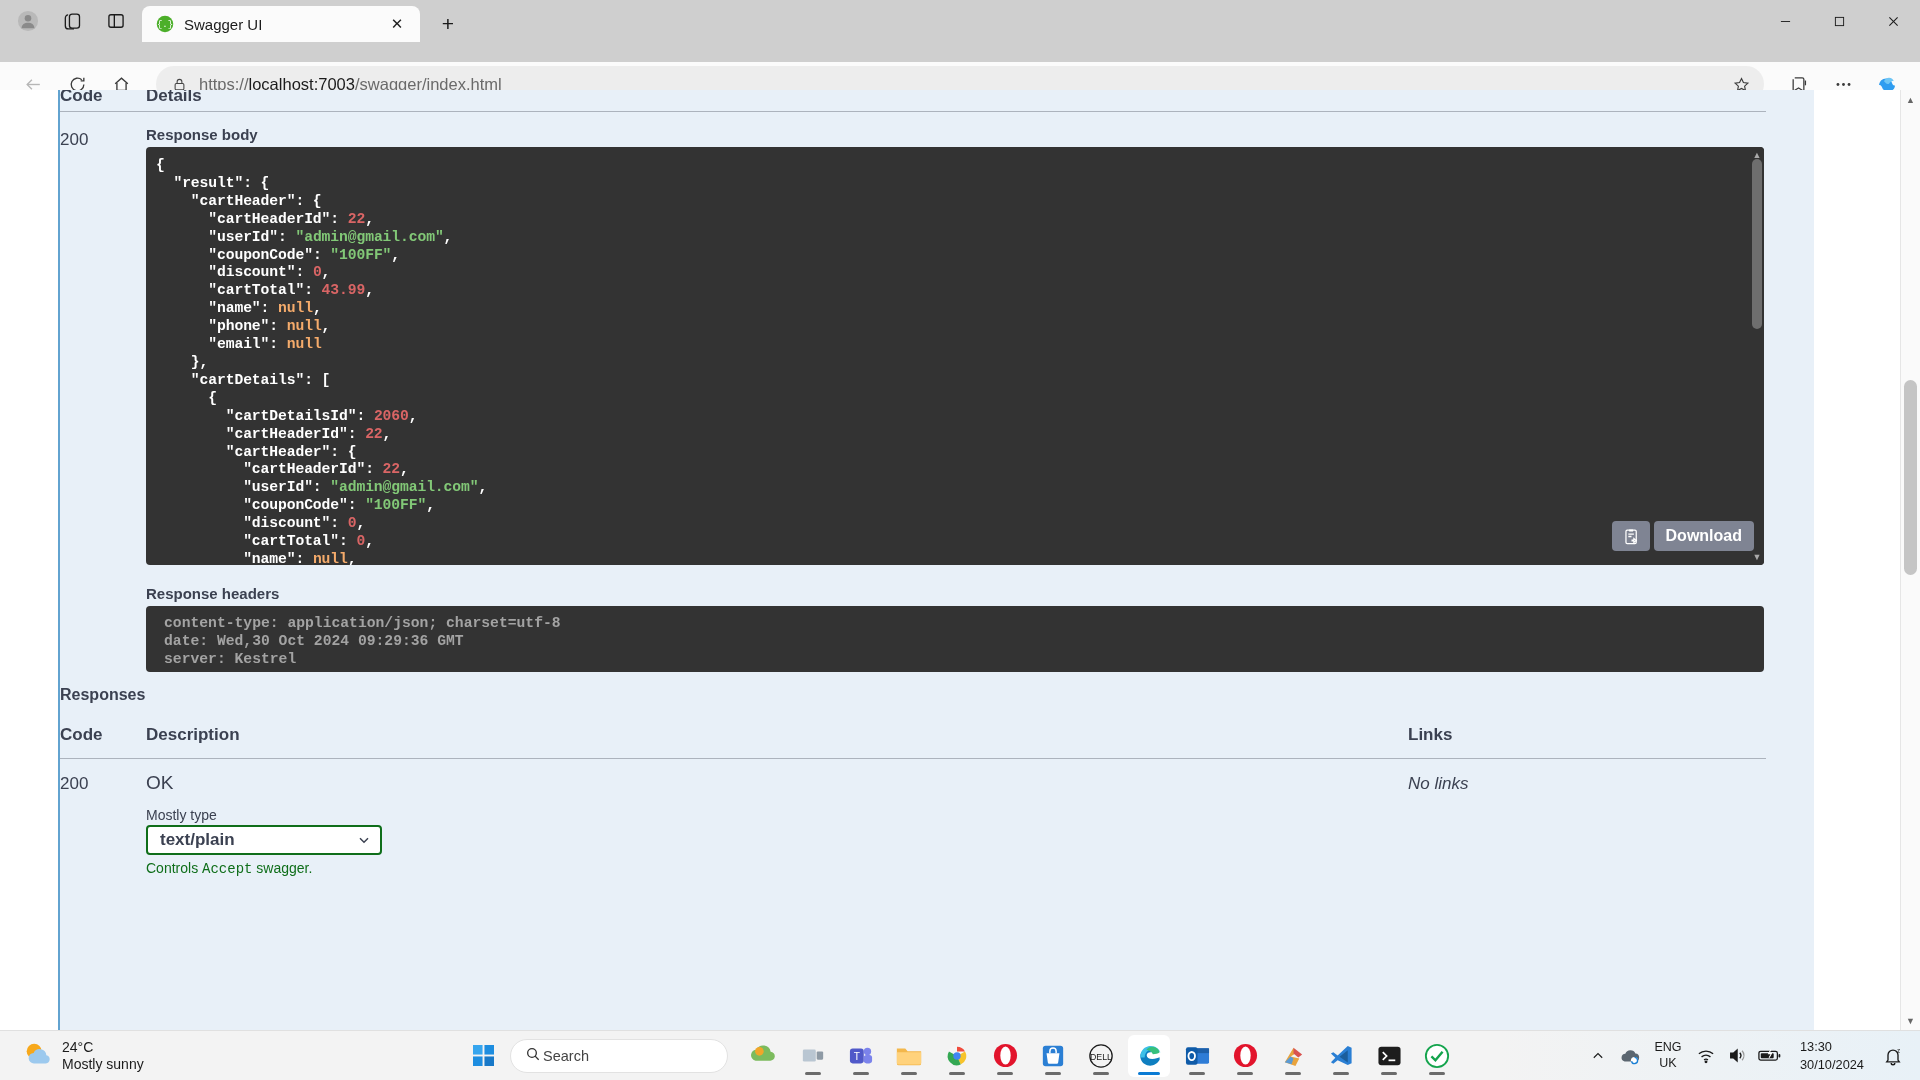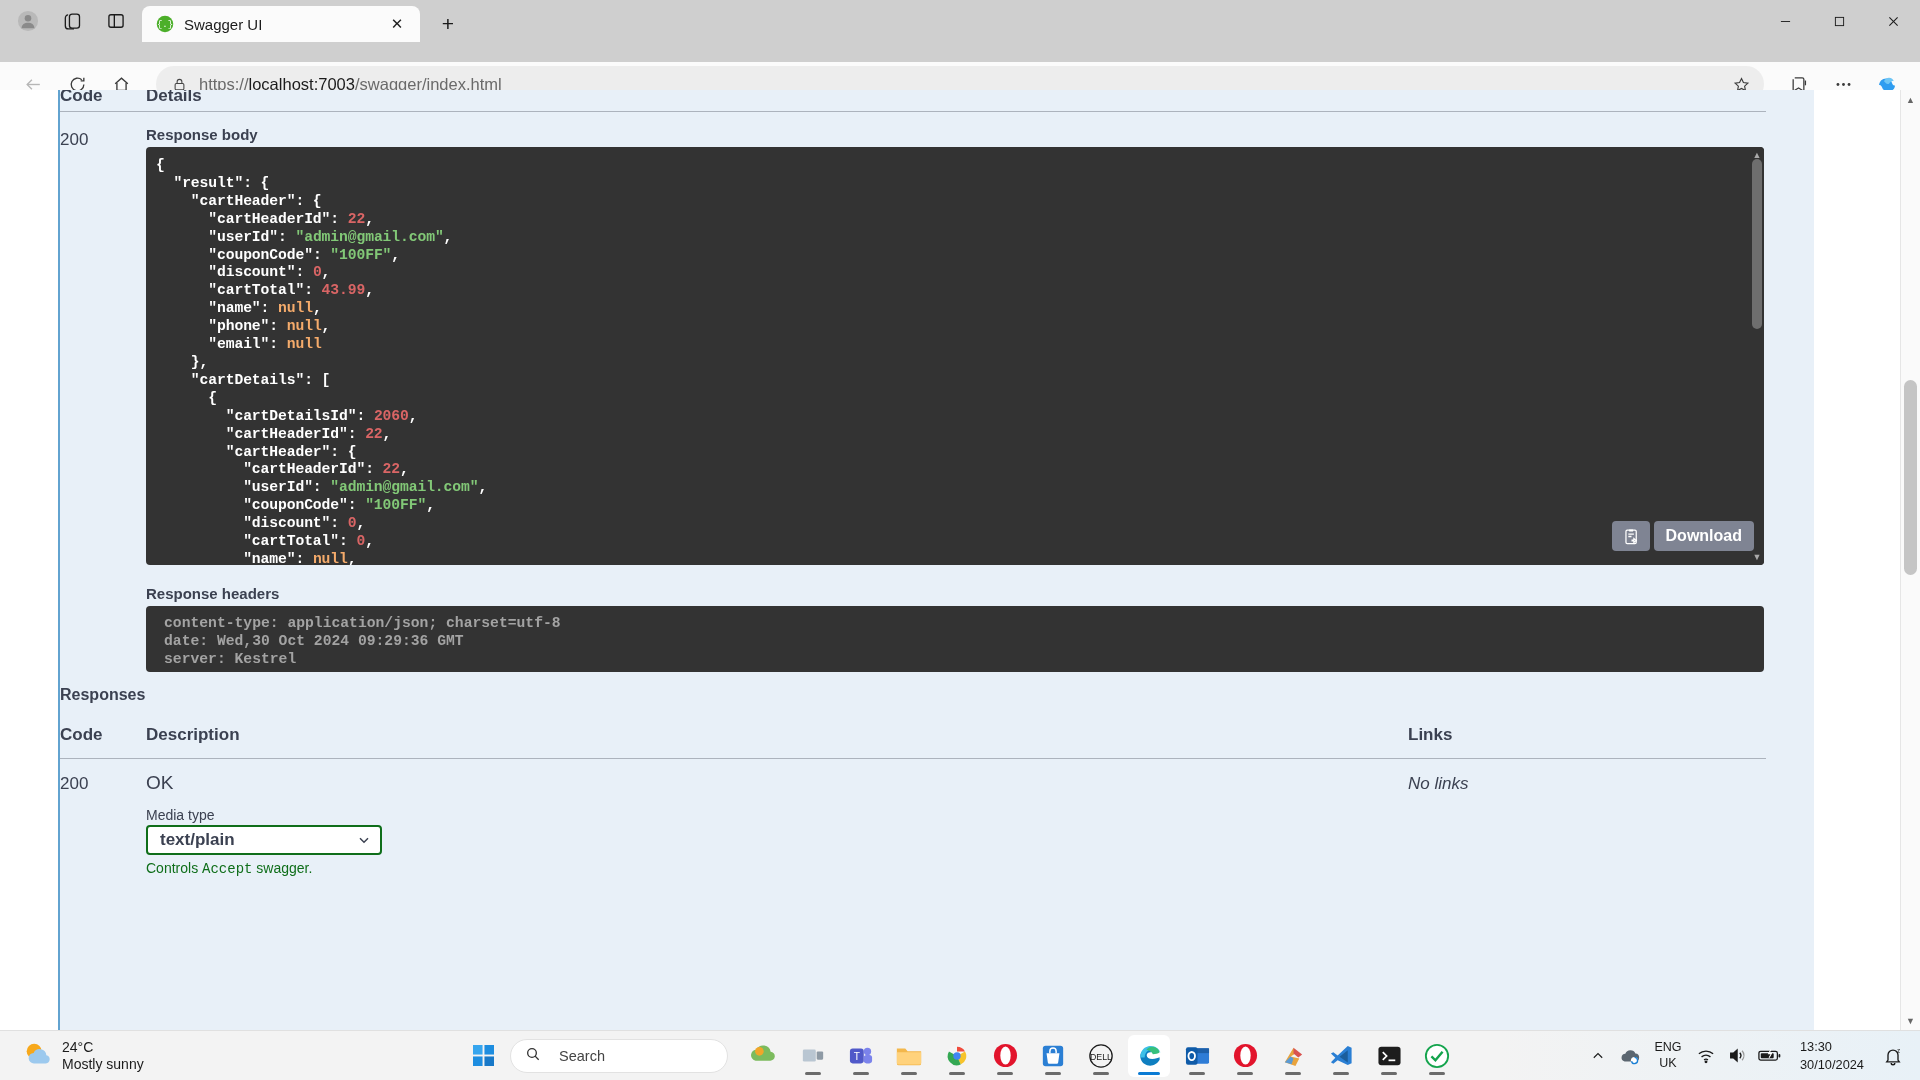--- a/index.html
+++ b/index.html
@@ -139,21 +139,21 @@
   #weather .t2 { font-size: 14px; color: #1b1b1b; }
 
   #tb-center { position: absolute; left: 50%; transform: translateX(-50%); display: flex; align-items: center; gap: 6px; }
   .tb-app { width: 42px; height: 42px; border-radius: 6px; display: flex; align-items: center; justify-content: center; position: relative; }
   .tb-app.active { background: #fff; }
   .tb-app .underline { position: absolute; bottom: 2px; width: 16px; height: 3px; border-radius: 2px; background: #6b6b6b; }
   .tb-app.active .underline { width: 22px; background: #0b7bd4; }
 
   #searchbox {
     height: 34px; width: 218px; background: #fff; border: 1px solid #e2e2e2; border-radius: 17px;
-    display: flex; align-items: center; gap: 18px; padding: 0 14px; margin-right: 10px;
+    display: flex; align-items: center; gap: 2px; padding: 0 14px; margin-right: 10px;
   }
   #searchbox .stxt { font-size: 14.5px; color: #444; }
 
   #tray { position: absolute; right: 0; display: flex; align-items: center; gap: 0; padding-right: 8px; height: 50px; }
   .tray-ico { width: 32px; height: 40px; display: flex; align-items: center; justify-content: center; color: #1b1b1b; }
   #lang { width: 44px; text-align: center; font-size: 12.5px; line-height: 1.25; color: #1b1b1b; }
   #clock { text-align: left; font-size: 12.8px; line-height: 1.35; color: #1b1b1b; padding: 0 10px 0 14px; }
   #notif { width: 38px; height: 40px; display: flex; align-items: center; justify-content: center; }
 </style>
 </head>
@@ -343,21 +343,21 @@
         <div id="responses-label">Responses</div>
         <div id="rhdr-code">Code</div>
         <div id="rhdr-desc">Description</div>
         <div id="rhdr-links">Links</div>
         <div id="rhline"></div>
 
         <div id="r200">200</div>
         <div id="rok">OK</div>
         <div id="rnolinks">No links</div>
 
-        <div id="mt-label">Media type</div>
+        <div id="mt-label">Mostly type</div>
         <div id="mt-select">
           <span id="mt-value">text/plain</span>
           <span id="mt-caret">
             <svg width="16" height="16" viewBox="0 0 24 24" fill="none" stroke="currentColor" stroke-width="2.2">
                 <polyline points="6,9.5 12,15.5 18,9.5"></polyline>
               </svg>
           </span>
         </div>
         <div id="mt-hint">
           <span>Controls </span><span class="mono">Accept</span><span> swagger.</span>

